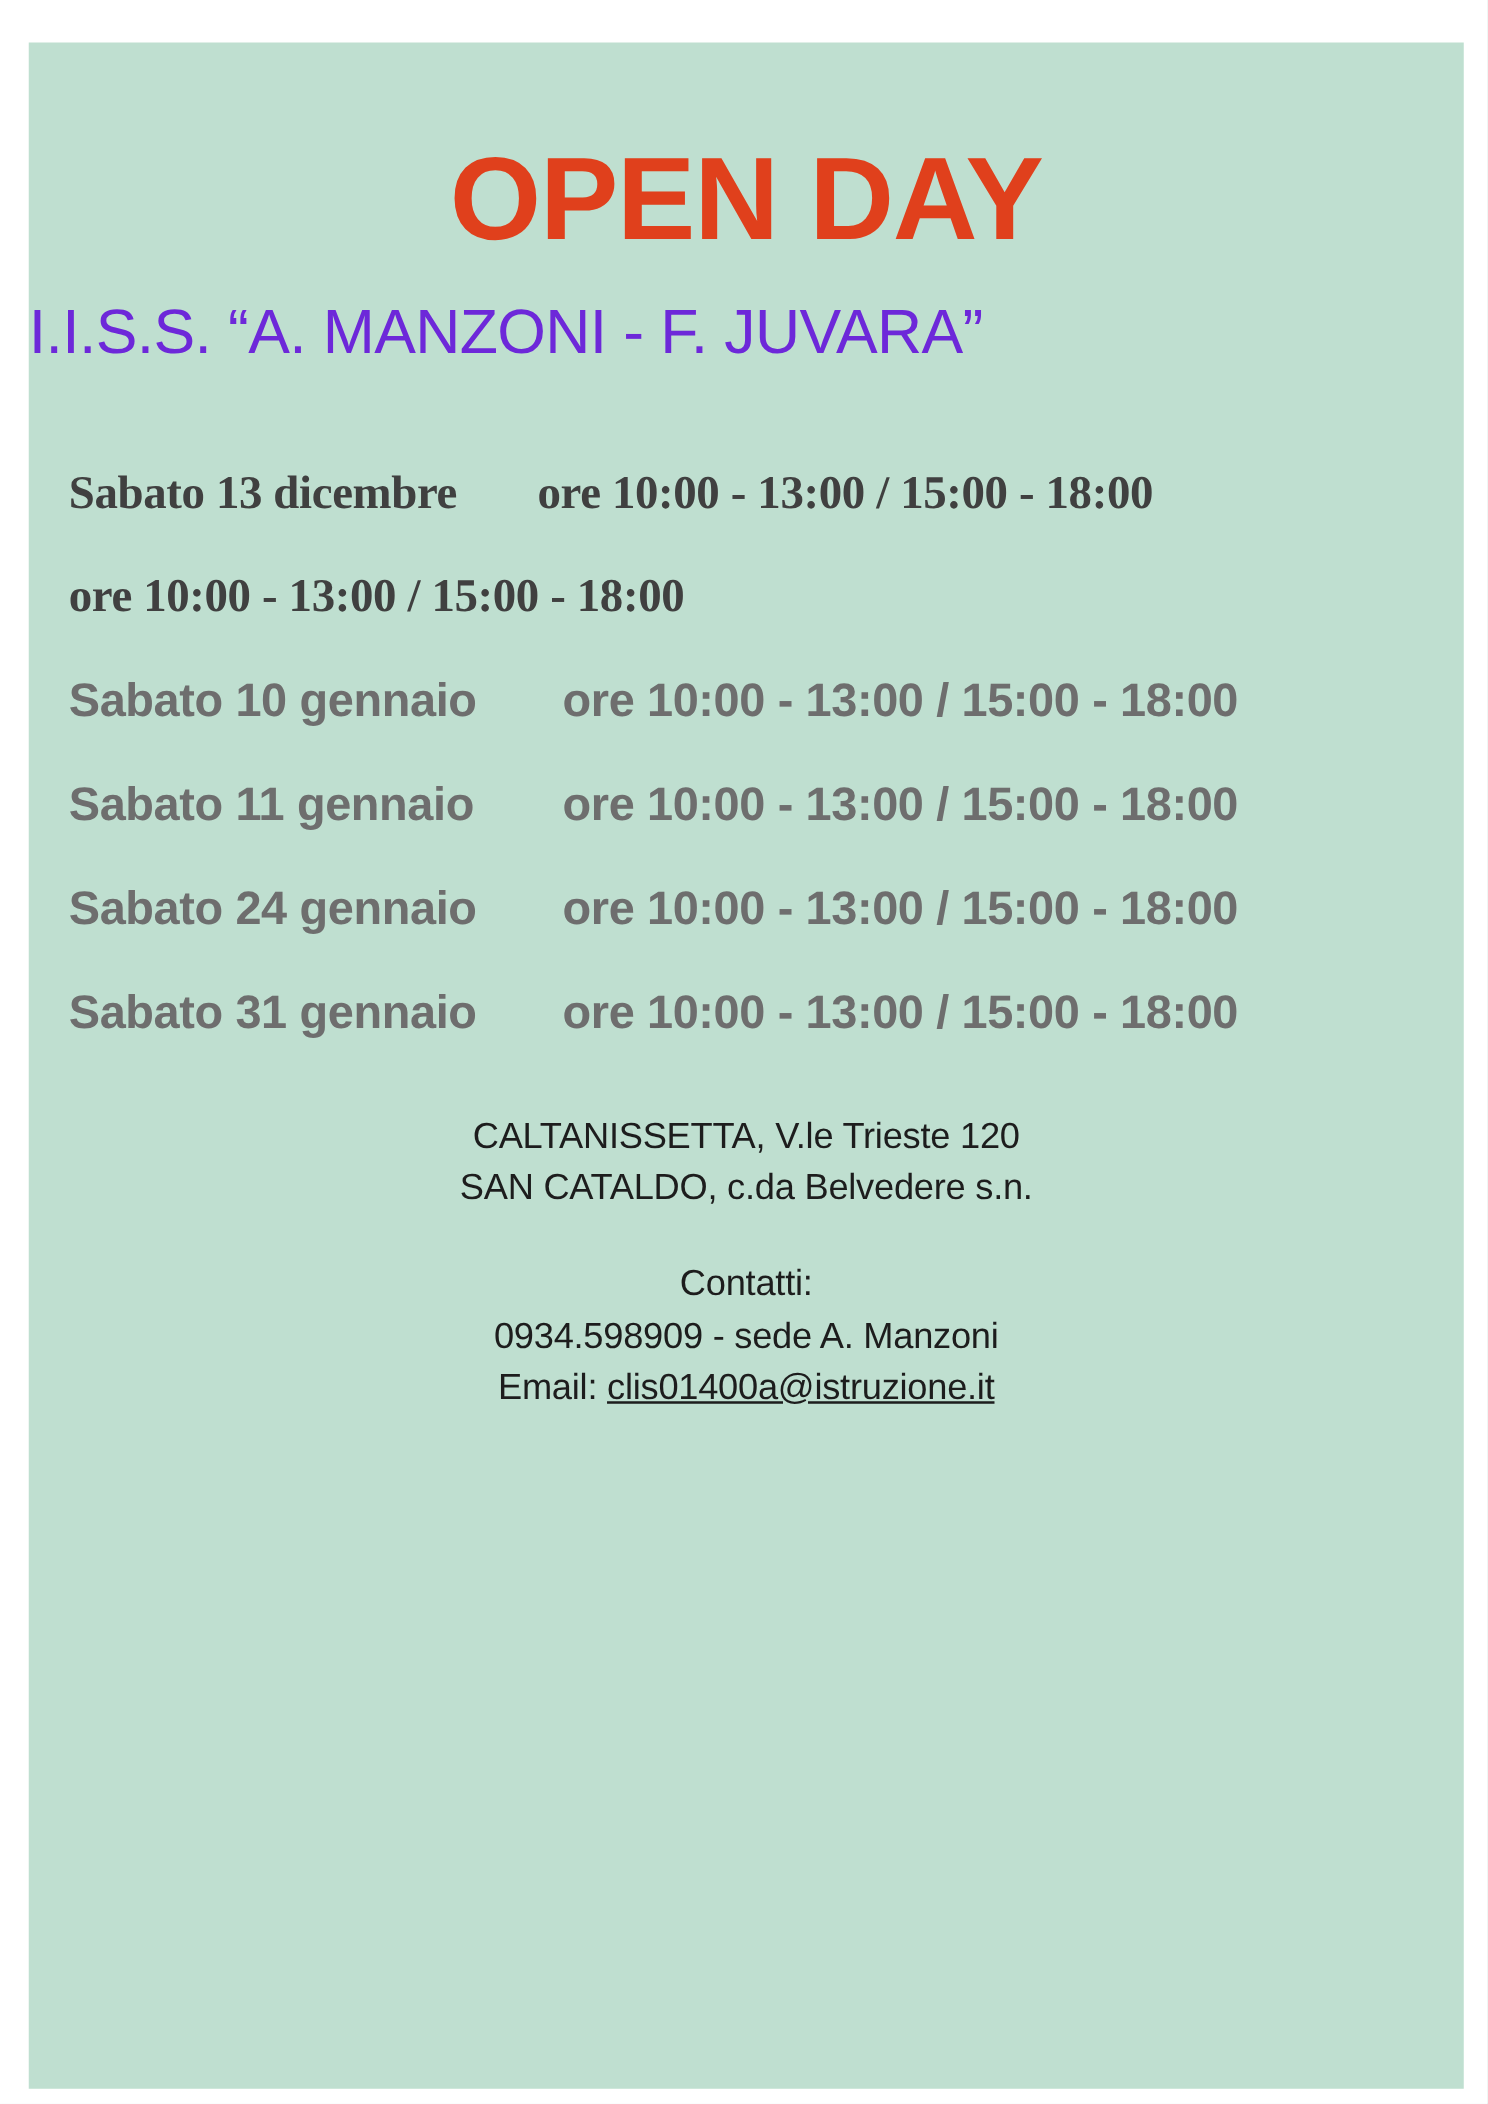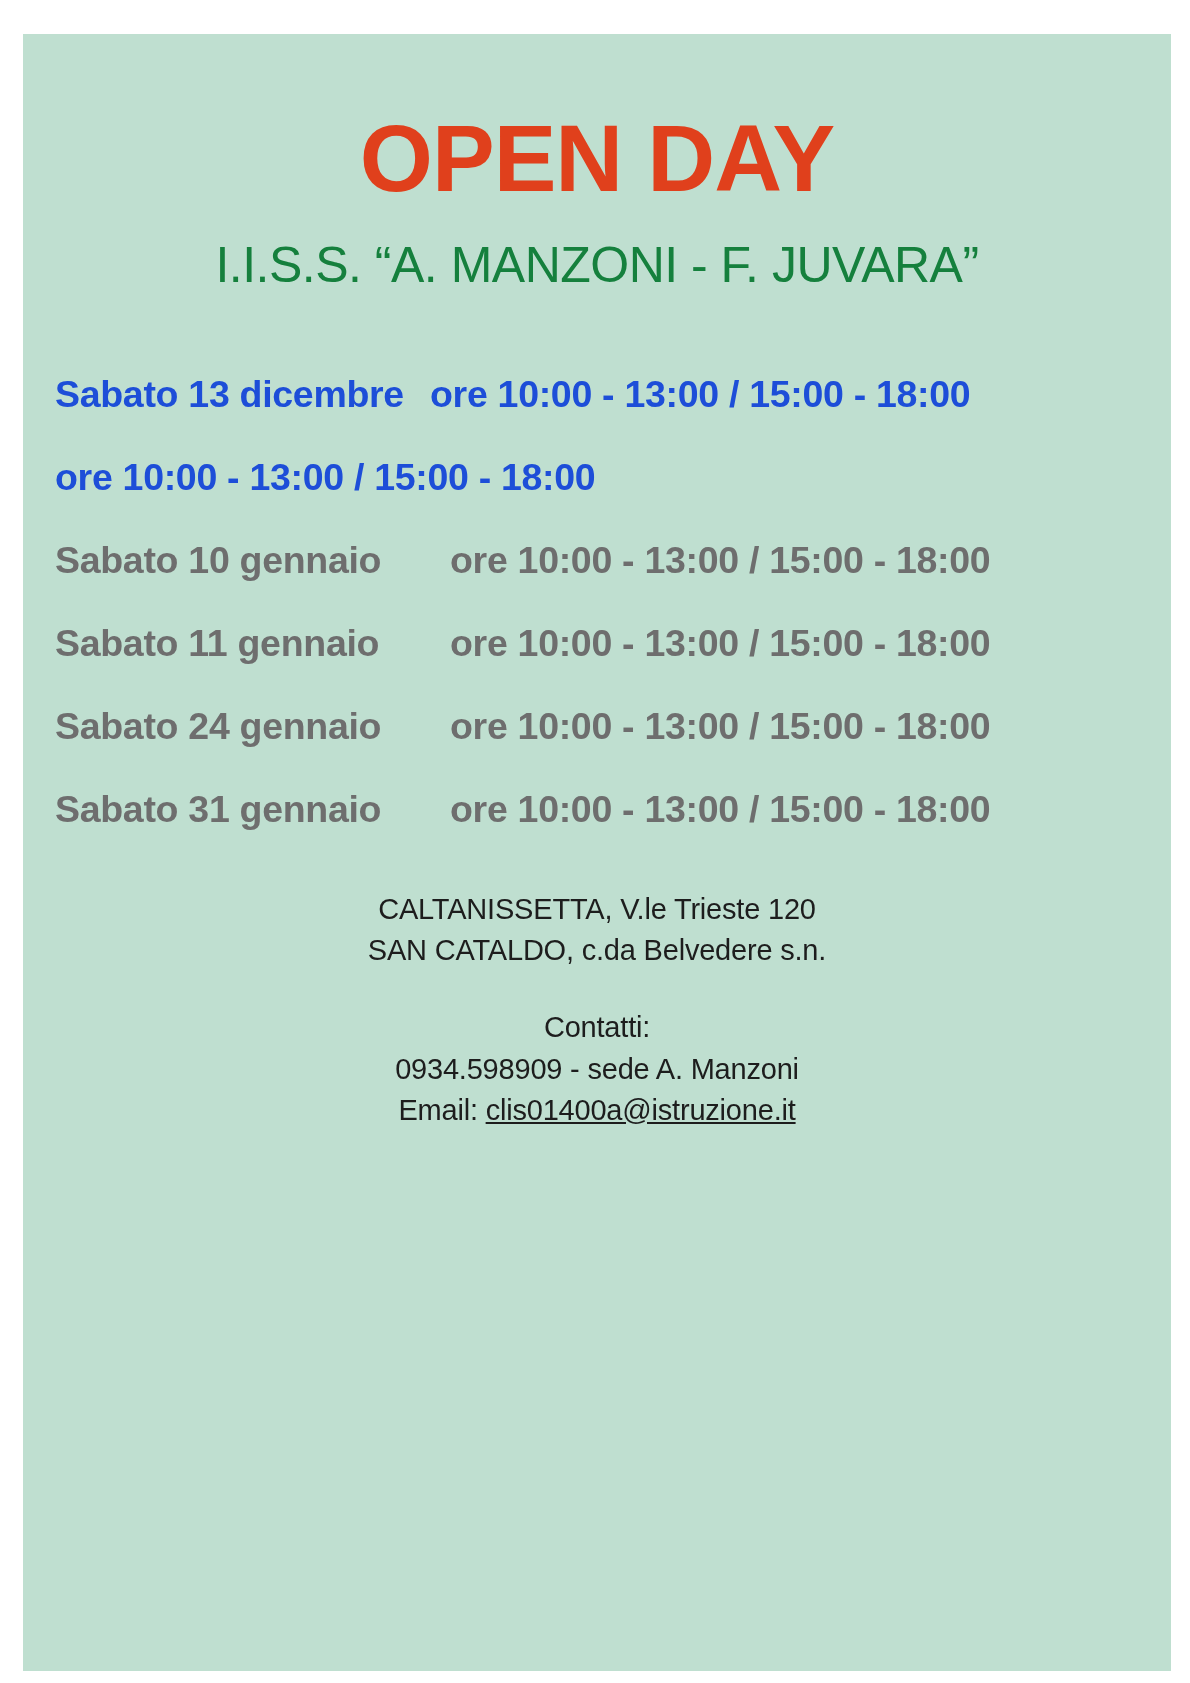--- a/index.html
+++ b/index.html
@@ -29,22 +29,21 @@
     text-align: center;
     color: #e0401c;
     font-size: 94px;
     font-weight: bold;
     letter-spacing: -1px;
     line-height: 1.0;
   }
   .subtitle {
     margin: 0;
     padding-top: 32px;
-    text-align: center;
-    color: #15803d;
+    color: #6d28d9;
     font-size: 50px;
     font-weight: normal;
     letter-spacing: -0.5px;
     line-height: 1.1;
   }
   .dates {
     margin: 0;
     padding: 0;
     list-style: none;
     margin-top: 80px;
@@ -62,21 +61,22 @@
   .date-row .day {
     flex: 0 0 395px;
     text-align: left;
   }
   .date-row .time {
     flex: 1 1 auto;
     text-align: left;
   }
   .date-row.muted .day,
   .date-row.muted .time {
-    color: #1d4ed8;
+    color: #404040;
+    font-family: Liberation Serif, serif;
   }
   .date-row.dark .day,
   .date-row.dark .time {
     color: #6e6e6e;
   }
   .date-row.muted .day {
     flex: 0 0 375px;
   }
   .footer {
     margin-top: 58px;

